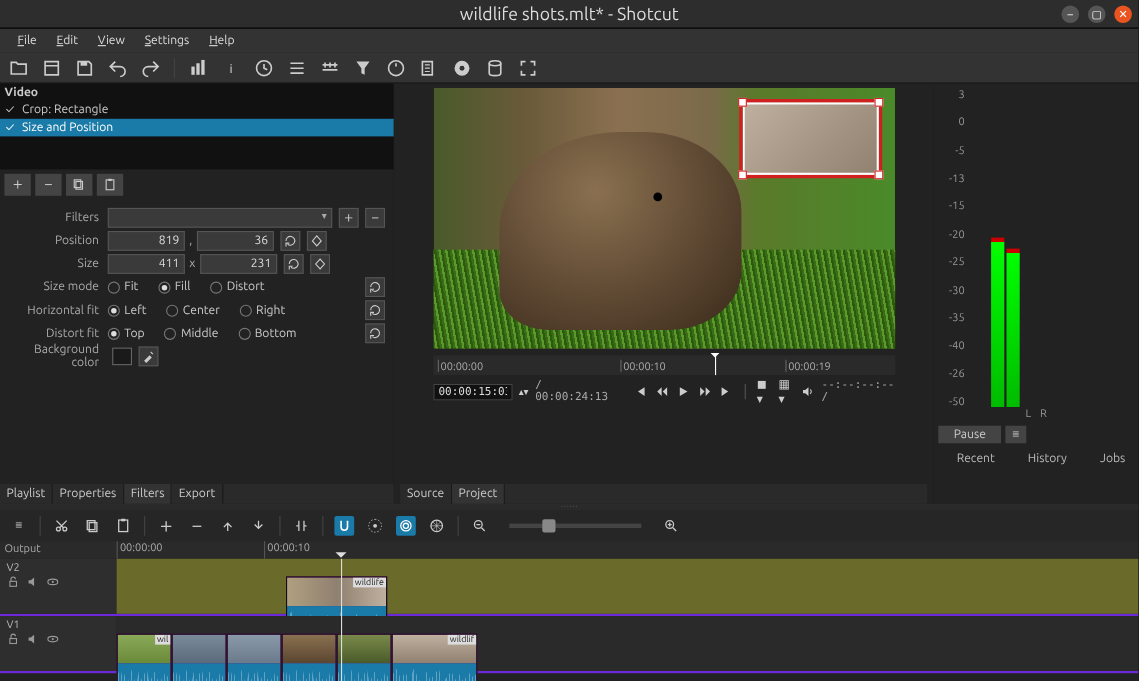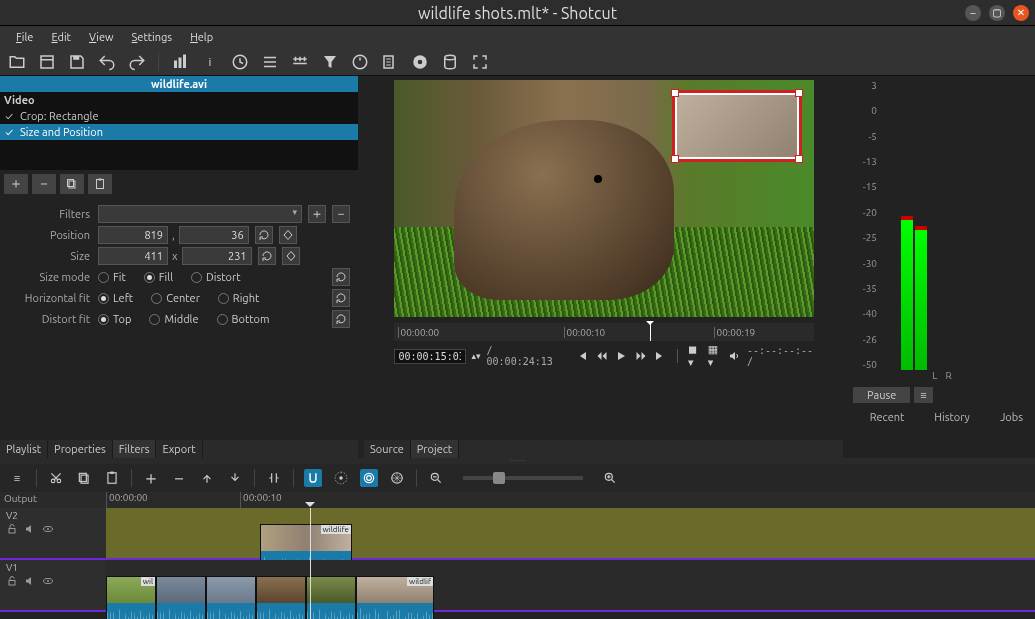--- a/index.html
+++ b/index.html
@@ -207,21 +207,20 @@
   <div class="ticon">
       <svg viewBox="0 0 24 24">
         <path d="M4 9V4h5M20 9V4h-5M4 15v5h5M20 15v5h-5" stroke="#ccc" stroke-width="2" fill="none"></path>
       </svg>
     </div>
 </div>
 
 <div class="mainrow">
 
   <div class="leftpanel">
-    <div class="filterheader">wildlife.avi</div>
     <div class="filterlist">
       <div style="padding:2px 4px;font-weight:bold;font-size:11px;color:#ccc;">Video</div>
       <div class="filteritem">
         <span class="chk">✓</span>
         <span>Crop: Rectangle</span>
       </div>
       <div class="filteritem sel">
         <span class="chk">✓</span>
         <span>Size and Position</span>
       </div>
@@ -332,20 +331,30 @@
             <span class="radio"></span>
             <span>Middle</span>
           </label>
         <label class="radiolabel">
             <span class="radio"></span>
             <span>Bottom</span>
           </label>
         <div class="resetbtn" style="margin-left:auto;">
             <svg viewBox="0 0 24 24">
               <path d="M4 12a8 8 0 1 1 3 6M4 22v-6h6" fill="none" stroke="#ccc" stroke-width="2"></path>
+            </svg>
+          </div>
+      </div>
+      <div class="formrow">
+        <div class="formlabel">Background color</div>
+        <div class="colorbox"></div>
+        <div class="resetbtn">
+            <svg viewBox="0 0 24 24">
+              <path d="M4 20l10-10 4 4L8 24z" fill="#ccc"></path>
+              <path d="M16 4l4 4" stroke="#ccc" stroke-width="2"></path>
             </svg>
           </div>
       </div>
     </div>
 
     <div class="tabs">
       <div class="tab">Playlist</div>
       <div class="tab">Properties</div>
       <div class="tab active">Filters</div>
       <div class="tab">Export</div>

